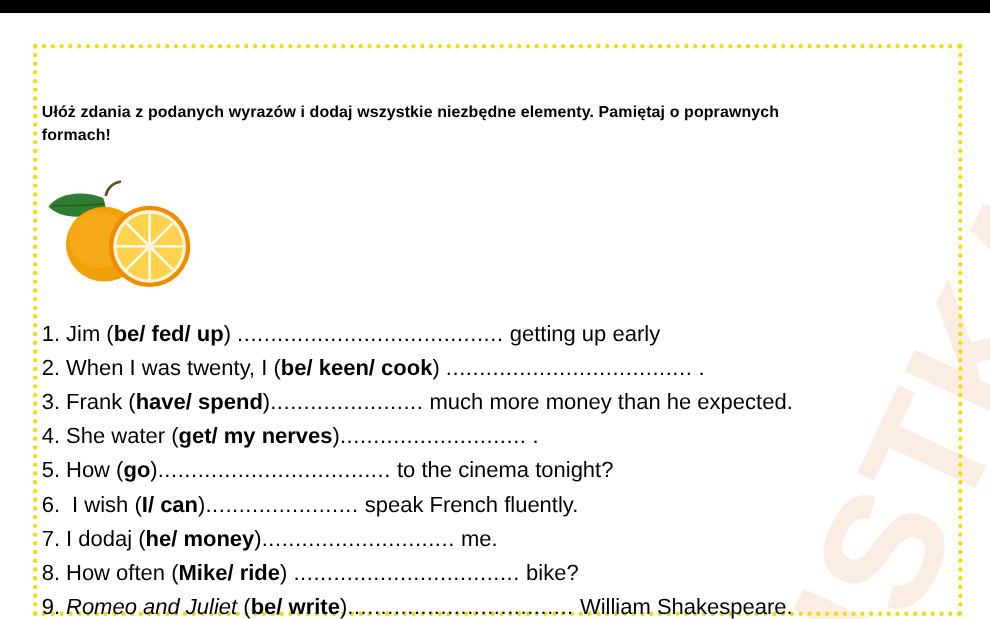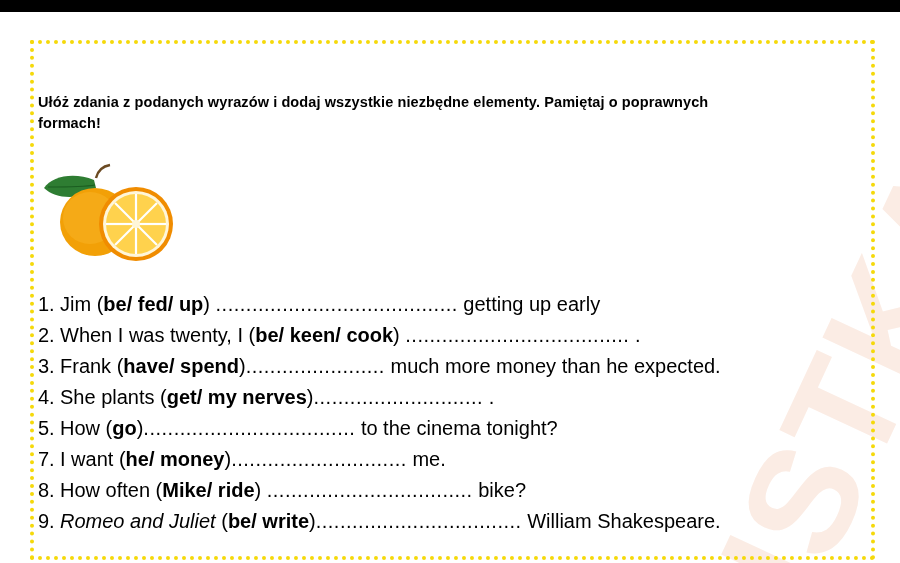--- a/index.html
+++ b/index.html
@@ -147,30 +147,33 @@
 
       <div class="ex-line">
         <span class="num">2.</span><span>When I was twenty, I (</span><b>be/ keen/ cook</b><span>) </span><span class="dots">.....................................</span><span> .</span>
       </div>
 
       <div class="ex-line">
         <span class="num">3.</span><span>Frank (</span><b>have/ spend</b><span>)</span><span class="dots">.......................</span><span> much more money than he expected.</span>
       </div>
 
       <div class="ex-line">
-        <span class="num">4.</span><span>She plants (</span><b>get/ my nerves</b><span>)</span><span class="dots">............................</span><span> .</span>
+        <span class="num">4.</span><span>She water (</span><b>get/ my nerves</b><span>)</span><span class="dots">............................</span><span> .</span>
       </div>
 
       <div class="ex-line">
         <span class="num">5.</span><span>How (</span><b>go</b><span>)</span><span class="dots">...................................</span><span> to the cinema tonight?</span>
       </div>
 
+      <div class="ex-line">
+        <span class="num">6.</span><span> I wish (</span><b>I/ can</b><span>)</span><span class="dots">.......................</span><span> speak French fluently.</span>
+      </div>
 
       <div class="ex-line">
-        <span class="num">7.</span><span>I want (</span><b>he/ money</b><span>)</span><span class="dots">.............................</span><span> me.</span>
+        <span class="num">7.</span><span>I dodaj (</span><b>he/ money</b><span>)</span><span class="dots">.............................</span><span> me.</span>
       </div>
 
       <div class="ex-line">
         <span class="num">8.</span><span>How often (</span><b>Mike/ ride</b><span>) </span><span class="dots">..................................</span><span> bike?</span>
       </div>
 
       <div class="ex-line">
         <span class="num">9.</span><i>Romeo and Juliet</i><span> (</span><b>be/ write</b><span>)</span><span class="dots">..................................</span><span> William Shakespeare.</span>
       </div>
 

